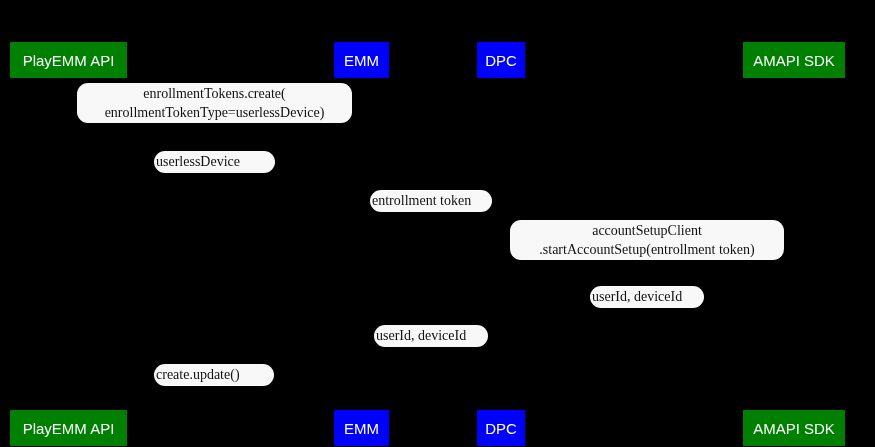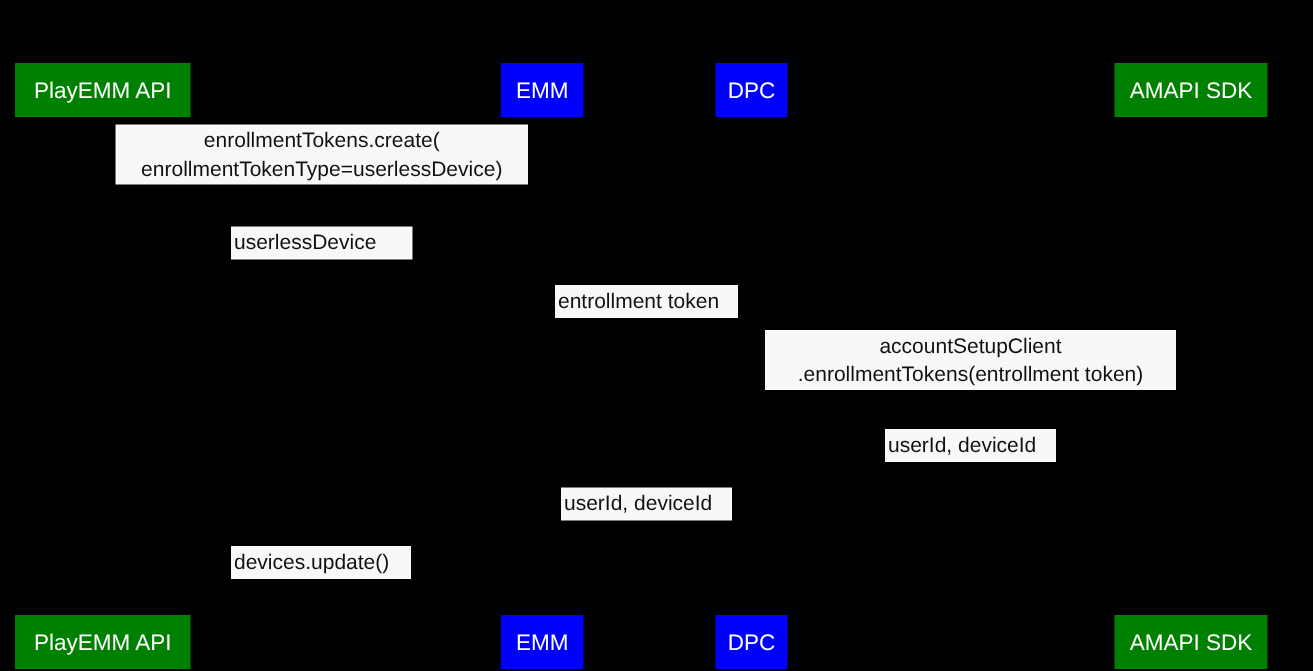--- a/index.html
+++ b/index.html
@@ -35,26 +35,27 @@
   .lifeline-line {
     position: absolute;
     width: 1px;
     background: #000000;
   }
   .msg-label {
     position: absolute;
     background: #f8f8f8;
     color: #111111;
     font-size: 14px;
-    font-family: Liberation Sans, sans-serif;
+    font-family: Liberation Serif, serif;
     line-height: 19px;
     white-space: pre;
     text-align: center;
     box-sizing: border-box;
     padding: 1px 2px;
+    border-radius: 11px;
   }
   .msg-label.align-left {
     text-align: left;
   }
   .msg-arrow {
     position: absolute;
     height: 1px;
     background: #000000;
   }
 </style>
@@ -92,20 +93,20 @@
     </div>
     <div class="msg-arrow" style="left: 68.5px; width: 293px; top: 107px;"></div>
     <div class="msg-label" style="left: 77px; top: 63px; width: 275px; height: 40px; background: rgb(248, 248, 248); color: rgb(17, 17, 17);">enrollmentTokens.create(
 enrollmentTokenType=userlessDevice)</div>
     <div class="msg-arrow" style="left: 68.5px; width: 293px; top: 157px;"></div>
     <div class="msg-label align-left" style="left: 154px; top: 131px; width: 121px; height: 22px; background: rgb(248, 248, 248); color: rgb(17, 17, 17);">userlessDevice</div>
     <div class="msg-arrow" style="left: 361.5px; width: 139.5px; top: 196px;"></div>
     <div class="msg-label align-left" style="left: 370px; top: 170px; width: 122px; height: 22px; background: rgb(248, 248, 248); color: rgb(17, 17, 17);">entrollment token</div>
     <div class="msg-arrow" style="left: 501px; width: 293px; top: 244px;"></div>
     <div class="msg-label" style="left: 510px; top: 200px; width: 274px; height: 40px; background: rgb(248, 248, 248); color: rgb(17, 17, 17);">accountSetupClient
-.enrollmentTokens(entrollment token)</div>
+.startAccountSetup(entrollment token)</div>
     <div class="msg-arrow" style="left: 501px; width: 293px; top: 292px;"></div>
     <div class="msg-label align-left" style="left: 590px; top: 266px; width: 114px; height: 22px; background: rgb(248, 248, 248); color: rgb(17, 17, 17);">userId, deviceId</div>
     <div class="msg-arrow" style="left: 361.5px; width: 139.5px; top: 331px;"></div>
     <div class="msg-label align-left" style="left: 374px; top: 305px; width: 114px; height: 22px; background: rgb(248, 248, 248); color: rgb(17, 17, 17);">userId, deviceId</div>
     <div class="msg-arrow" style="left: 68.5px; width: 293px; top: 370px;"></div>
-    <div class="msg-label align-left" style="left: 154px; top: 344px; width: 120px; height: 22px; background: rgb(248, 248, 248); color: rgb(17, 17, 17);">devices.update()</div>
+    <div class="msg-label align-left" style="left: 154px; top: 344px; width: 120px; height: 22px; background: rgb(248, 248, 248); color: rgb(17, 17, 17);">create.update()</div>
   </div>
 
 </body></html>

